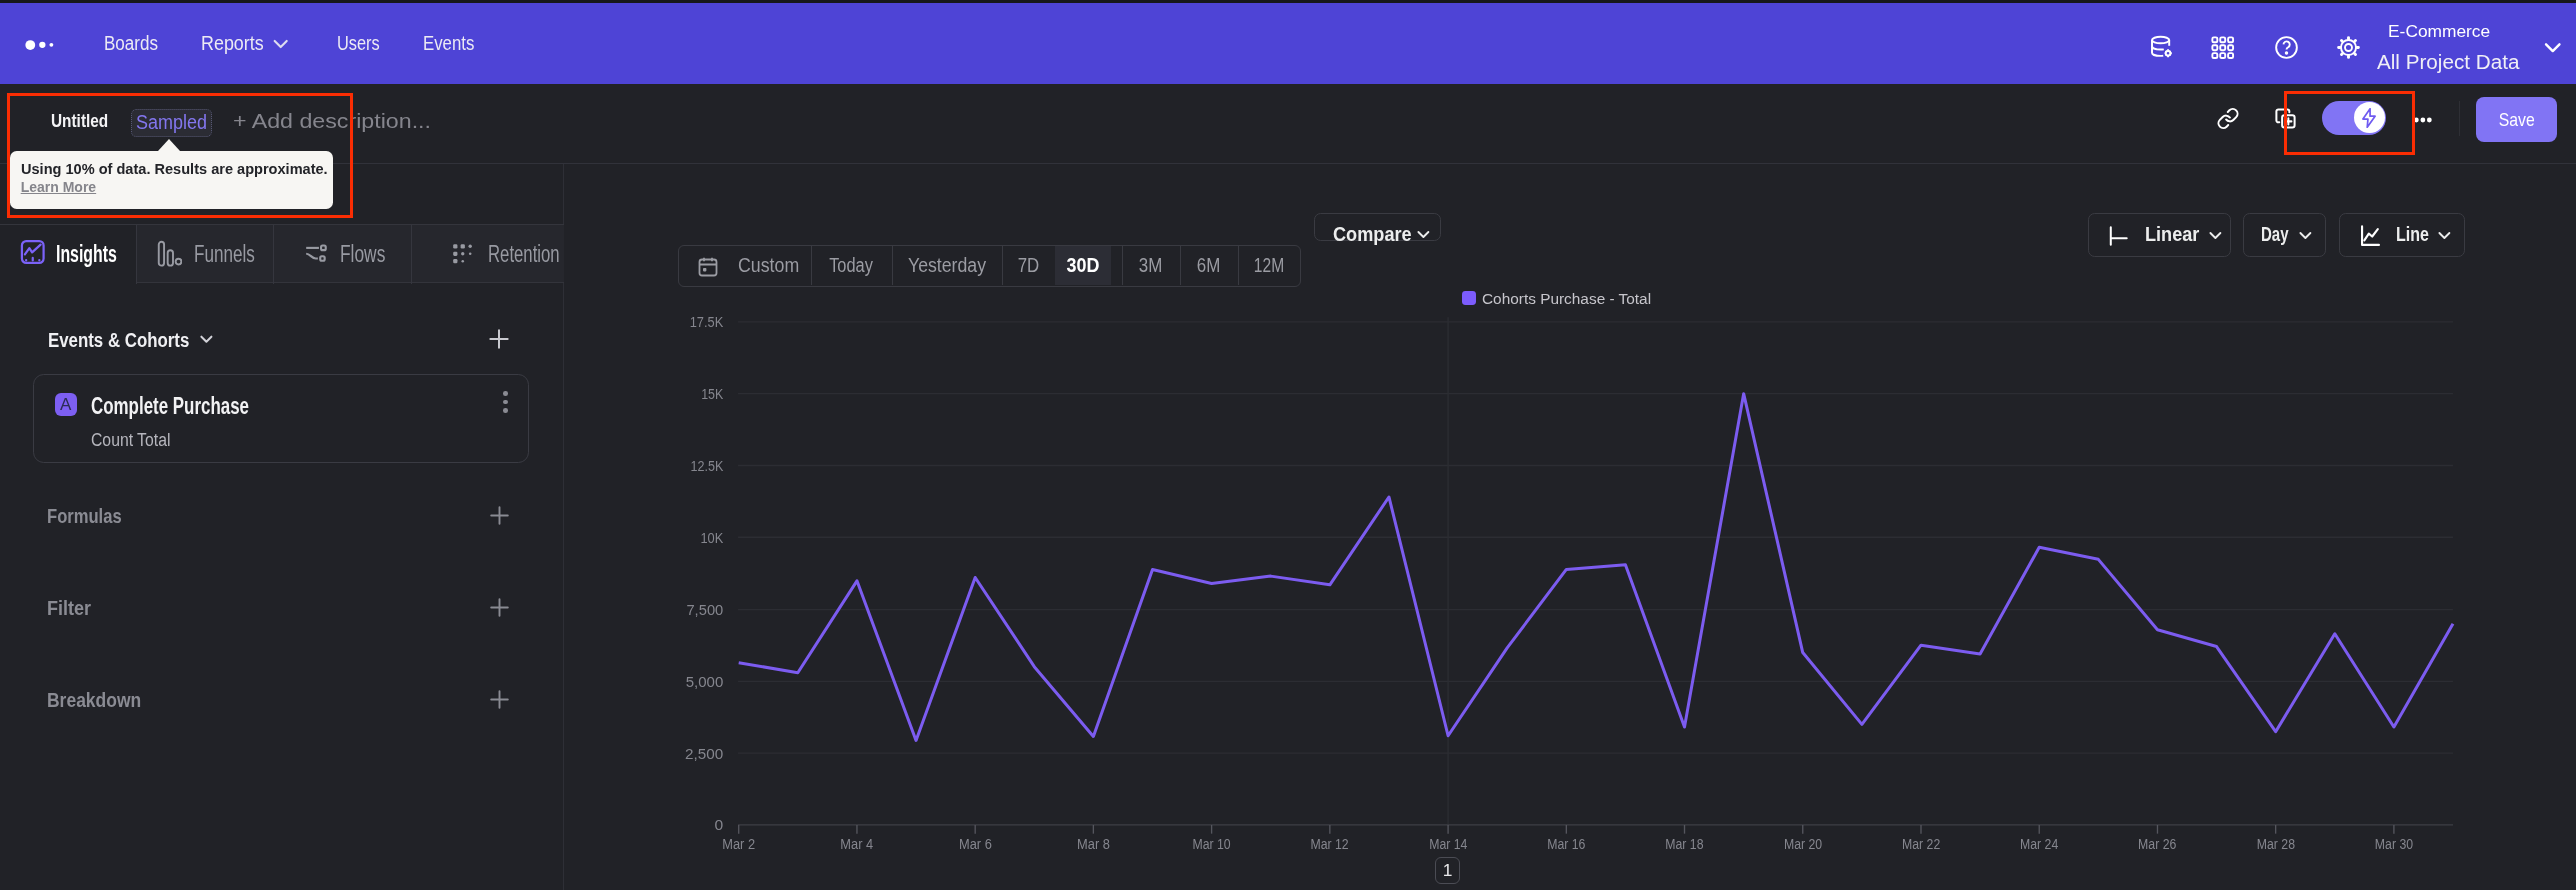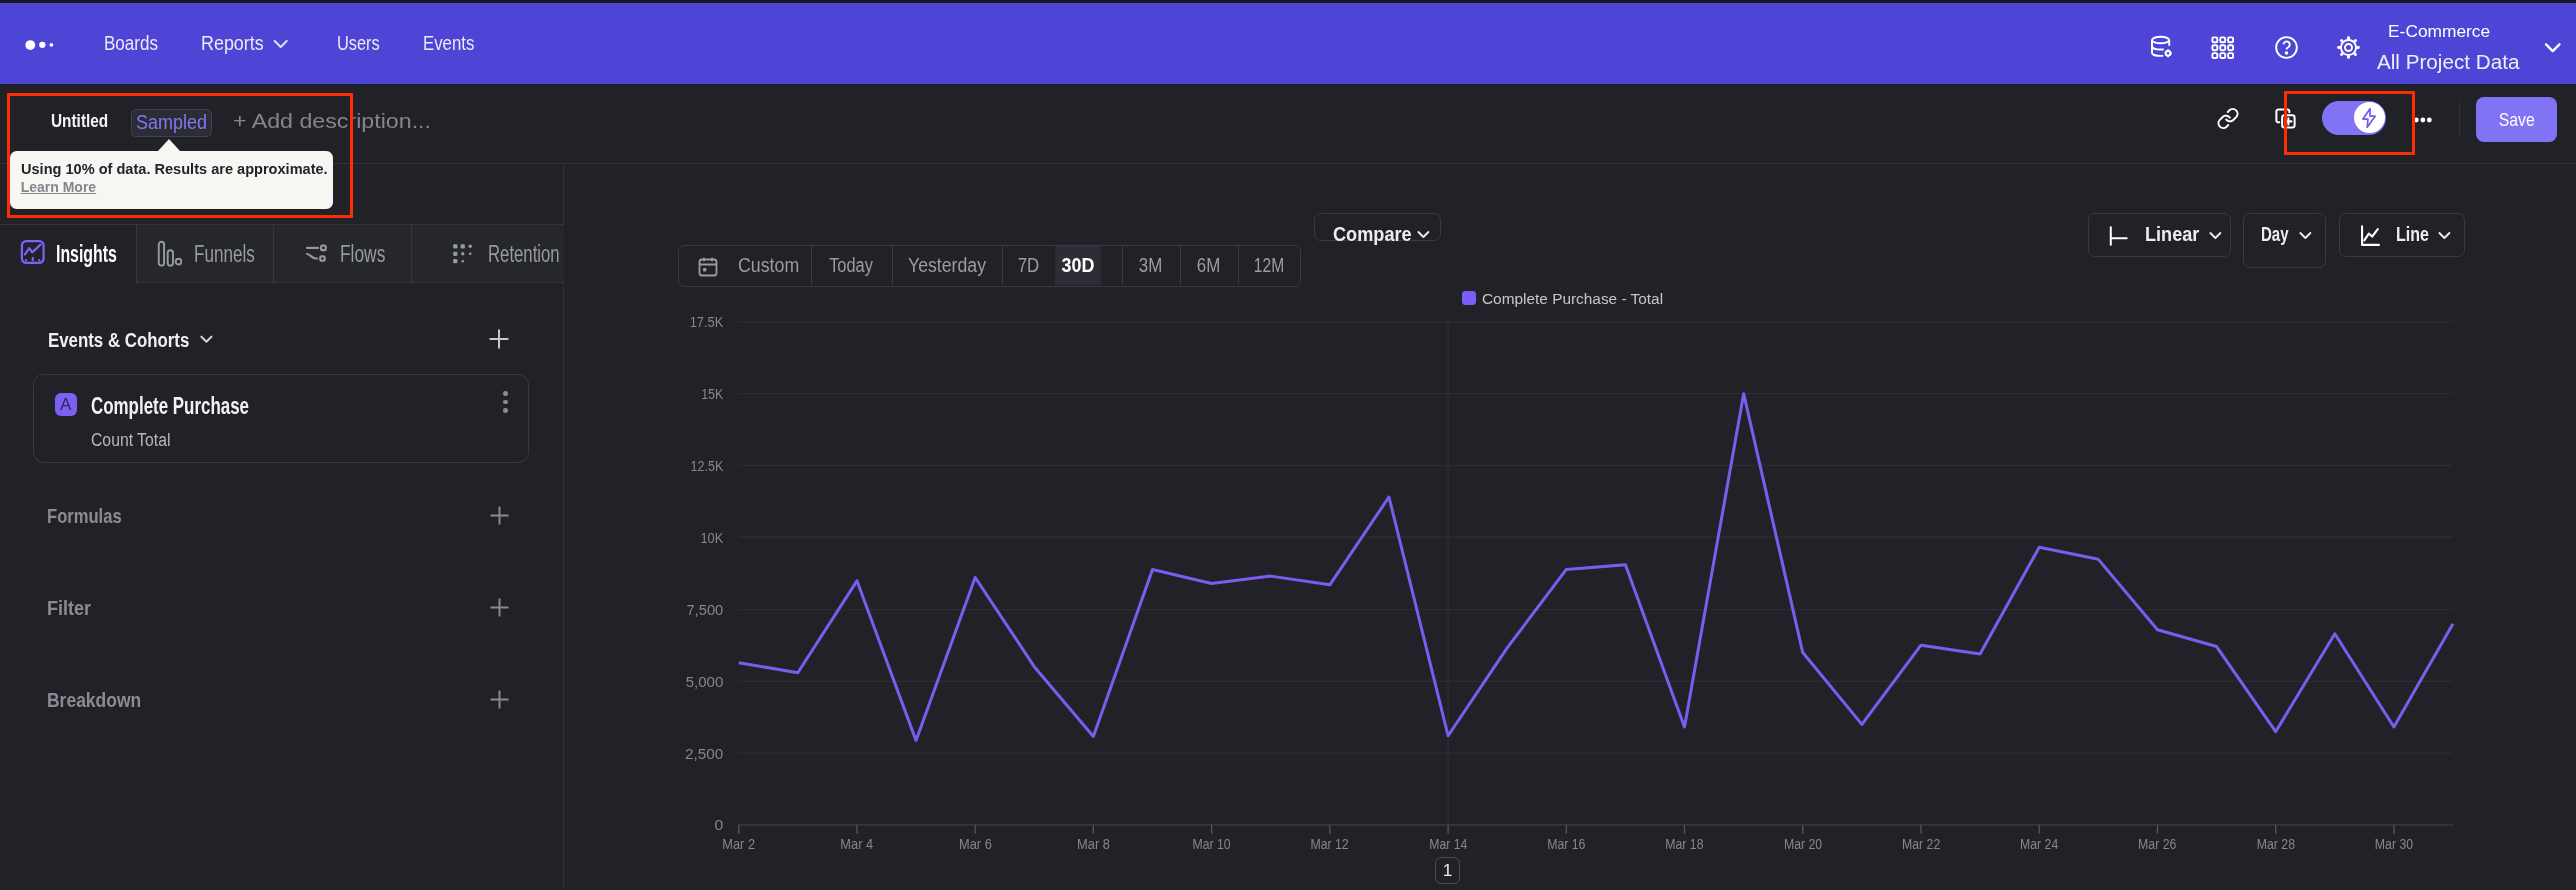--- a/index.html
+++ b/index.html
@@ -232,21 +232,21 @@
     <rect x="7" y="13" width="3.4" height="3.4" rx="0.8" fill="#9b9ca3" stroke="none"></rect>
   </svg>
   <div class="seg" style="left:48px;width:84px"><span class="tx" style="transform:scaleX(0.91);transform-origin:50% 50%">Custom</span></div>
   <div class="segdiv" style="left:132px"></div>
   <div class="seg" style="left:132px;width:81px"><span class="tx" style="transform:scaleX(0.84);transform-origin:50% 50%">Today</span></div>
   <div class="segdiv" style="left:213px"></div>
   <div class="seg" style="left:213px;width:111px"><span class="tx" style="transform:scaleX(0.907);transform-origin:50% 50%">Yesterday</span></div>
   <div class="segdiv" style="left:323px"></div>
   <div class="seg" style="left:323px;width:52px"><span class="tx" style="transform:scaleX(0.863);transform-origin:50% 50%">7D</span></div>
   <div class="segdiv" style="left:376px"></div>
-  <div class="seg active" style="left:376px;width:46px"><span class="tx" style="transform:scaleX(0.92);transform-origin:50% 50%">30D</span></div>
+  <div class="seg active" style="left:376px;width:56px"><span class="tx" style="transform:scaleX(0.92);transform-origin:50% 50%">30D</span></div>
   <div class="segdiv" style="left:443px"></div>
   <div class="seg" style="left:443px;width:58px"><span class="tx" style="transform:scaleX(0.868);transform-origin:50% 50%">3M</span></div>
   <div class="segdiv" style="left:501px"></div>
   <div class="seg" style="left:501px;width:58px"><span class="tx" style="transform:scaleX(0.868);transform-origin:50% 50%">6M</span></div>
   <div class="segdiv" style="left:559px"></div>
   <div class="seg" style="left:559px;width:61px"><span class="tx" style="transform:scaleX(0.80);transform-origin:50% 50%">12M</span></div>
 </div>
 <div class="btn" style="left:1314px;width:127px;height:28px">
   <span class="tx abs" style="left:18px;top:8.7px;font-weight:bold;transform:scaleX(0.93);transform-origin:0 50%">Compare</span>
   <svg class="abs" style="left:101px;top:16px" width="14.8" height="10" viewBox="0 0 22 15">
@@ -256,39 +256,39 @@
 
 <div class="btn" style="left:2088px;width:143px;height:44px">
   <svg class="abs" style="left:17.4px;top:10px" width="25.5" height="25.5" viewBox="0 0 24 24" fill="none" stroke="#fff" stroke-width="1.9" stroke-linecap="round">
       <path d="M4.5 3 v16.5 M4.5 13.5 h15"></path>
     </svg>
   <span class="tx abs" style="left:56px;top:9.4px;font-weight:bold;transform:scaleX(0.93);transform-origin:0 50%">Linear</span>
   <svg class="abs" style="left:119px;top:17.4px" width="14.8" height="10" viewBox="0 0 22 15">
       <polyline points="3.5,3 11,10.5 18.5,3" fill="none" stroke="#eceded" stroke-width="2.8" stroke-linecap="round" stroke-linejoin="round"></polyline>
     </svg>
 </div>
-<div class="btn" style="left:2243px;width:83px;height:55px">
+<div class="btn" style="left:2243px;width:83px;height:44px">
   <span class="tx abs" style="left:17px;top:9.4px;font-weight:bold;transform:scaleX(0.77);transform-origin:0 50%">Day</span>
   <svg class="abs" style="left:54px;top:17.4px" width="14.8" height="10" viewBox="0 0 22 15">
       <polyline points="3.5,3 11,10.5 18.5,3" fill="none" stroke="#eceded" stroke-width="2.8" stroke-linecap="round" stroke-linejoin="round"></polyline>
     </svg>
 </div>
 <div class="btn" style="left:2339px;width:126px;height:44px">
   <svg class="abs" style="left:17px;top:9.4px" width="27" height="27" viewBox="0 0 24 24" fill="none" stroke="#fff" stroke-width="1.9" stroke-linecap="round" stroke-linejoin="round">
       <path d="M4.5 3 v16.5 h15"></path>
       <polyline points="6.5,15.5 10.5,9.5 13.5,12 18.5,5.5"></polyline>
     </svg>
   <span class="tx abs" style="left:56px;top:9.4px;font-weight:bold;transform:scaleX(0.82);transform-origin:0 50%">Line</span>
   <svg class="abs" style="left:97px;top:17.4px" width="14.8" height="10" viewBox="0 0 22 15">
       <polyline points="3.5,3 11,10.5 18.5,3" fill="none" stroke="#eceded" stroke-width="2.8" stroke-linecap="round" stroke-linejoin="round"></polyline>
     </svg>
 </div>
 
 <div class="legendsw"></div>
-<div class="legendtxt"><span class="tx">Complete Purchase - Total</span></div>
+<div class="legendtxt"><span class="tx">Cohorts Purchase - Total</span></div>
 
 <svg class="abs" style="left:0;top:0;z-index:1" width="2576" height="890" viewBox="0 0 3840 1327">
   <g stroke="#2c2d33" stroke-width="2">
     <line x1="1100" y1="480" x2="3657" y2="480"></line>
     <line x1="1100" y1="587" x2="3657" y2="587"></line>
     <line x1="1100" y1="694" x2="3657" y2="694"></line>
     <line x1="1100" y1="801" x2="3657" y2="801"></line>
     <line x1="1100" y1="909" x2="3657" y2="909"></line>
     <line x1="1100" y1="1016" x2="3657" y2="1016"></line>
     <line x1="1100" y1="1123" x2="3657" y2="1123"></line>

